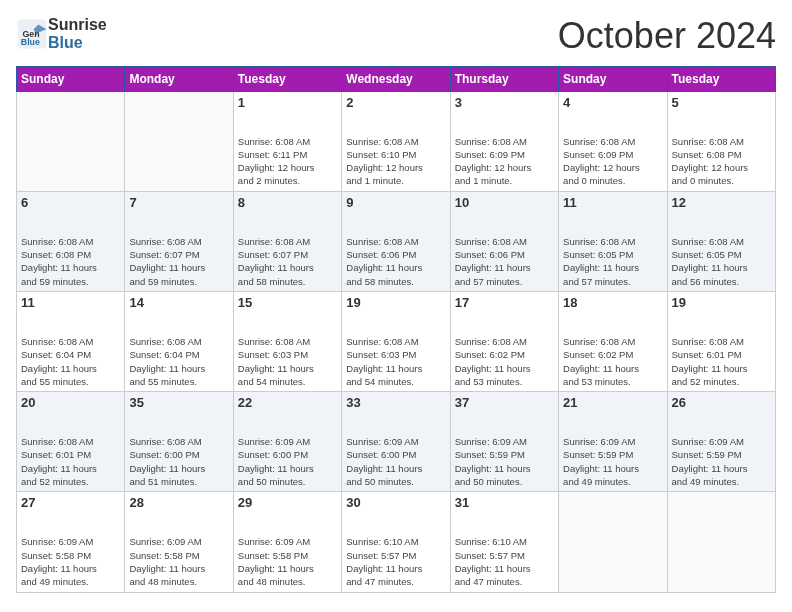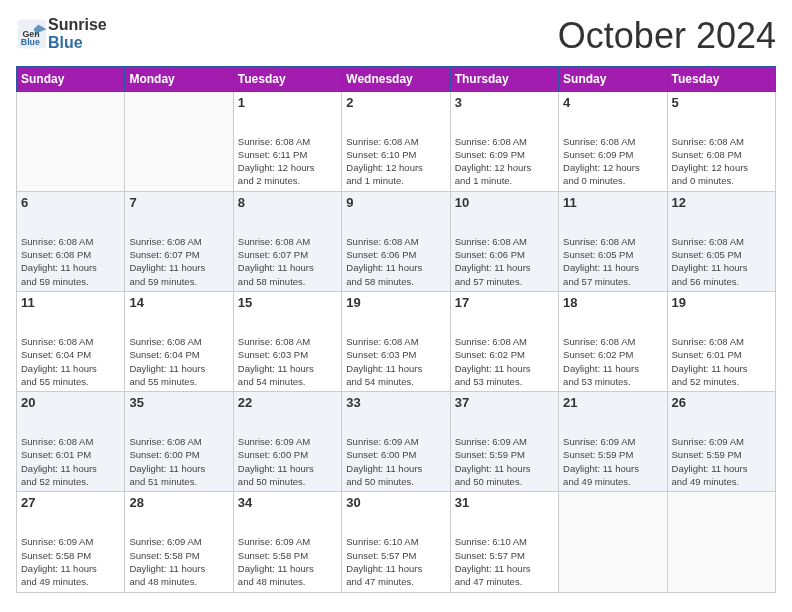--- a/index.html
+++ b/index.html
@@ -332,21 +332,21 @@
 and 49 minutes.</div>
         </td>
         <td class="row-bg-1">
           <span class="day-num">28</span>
           <div class="day-info" style="white-space: pre-line;">Sunrise: 6:09 AM
 Sunset: 5:58 PM
 Daylight: 11 hours
 and 48 minutes.</div>
         </td>
         <td class="row-bg-1">
-          <span class="day-num">34</span>
+          <span class="day-num">29</span>
           <div class="day-info" style="white-space: pre-line;">Sunrise: 6:09 AM
 Sunset: 5:58 PM
 Daylight: 11 hours
 and 48 minutes.</div>
         </td>
         <td class="row-bg-1">
           <span class="day-num">30</span>
           <div class="day-info" style="white-space: pre-line;">Sunrise: 6:10 AM
 Sunset: 5:57 PM
 Daylight: 11 hours

